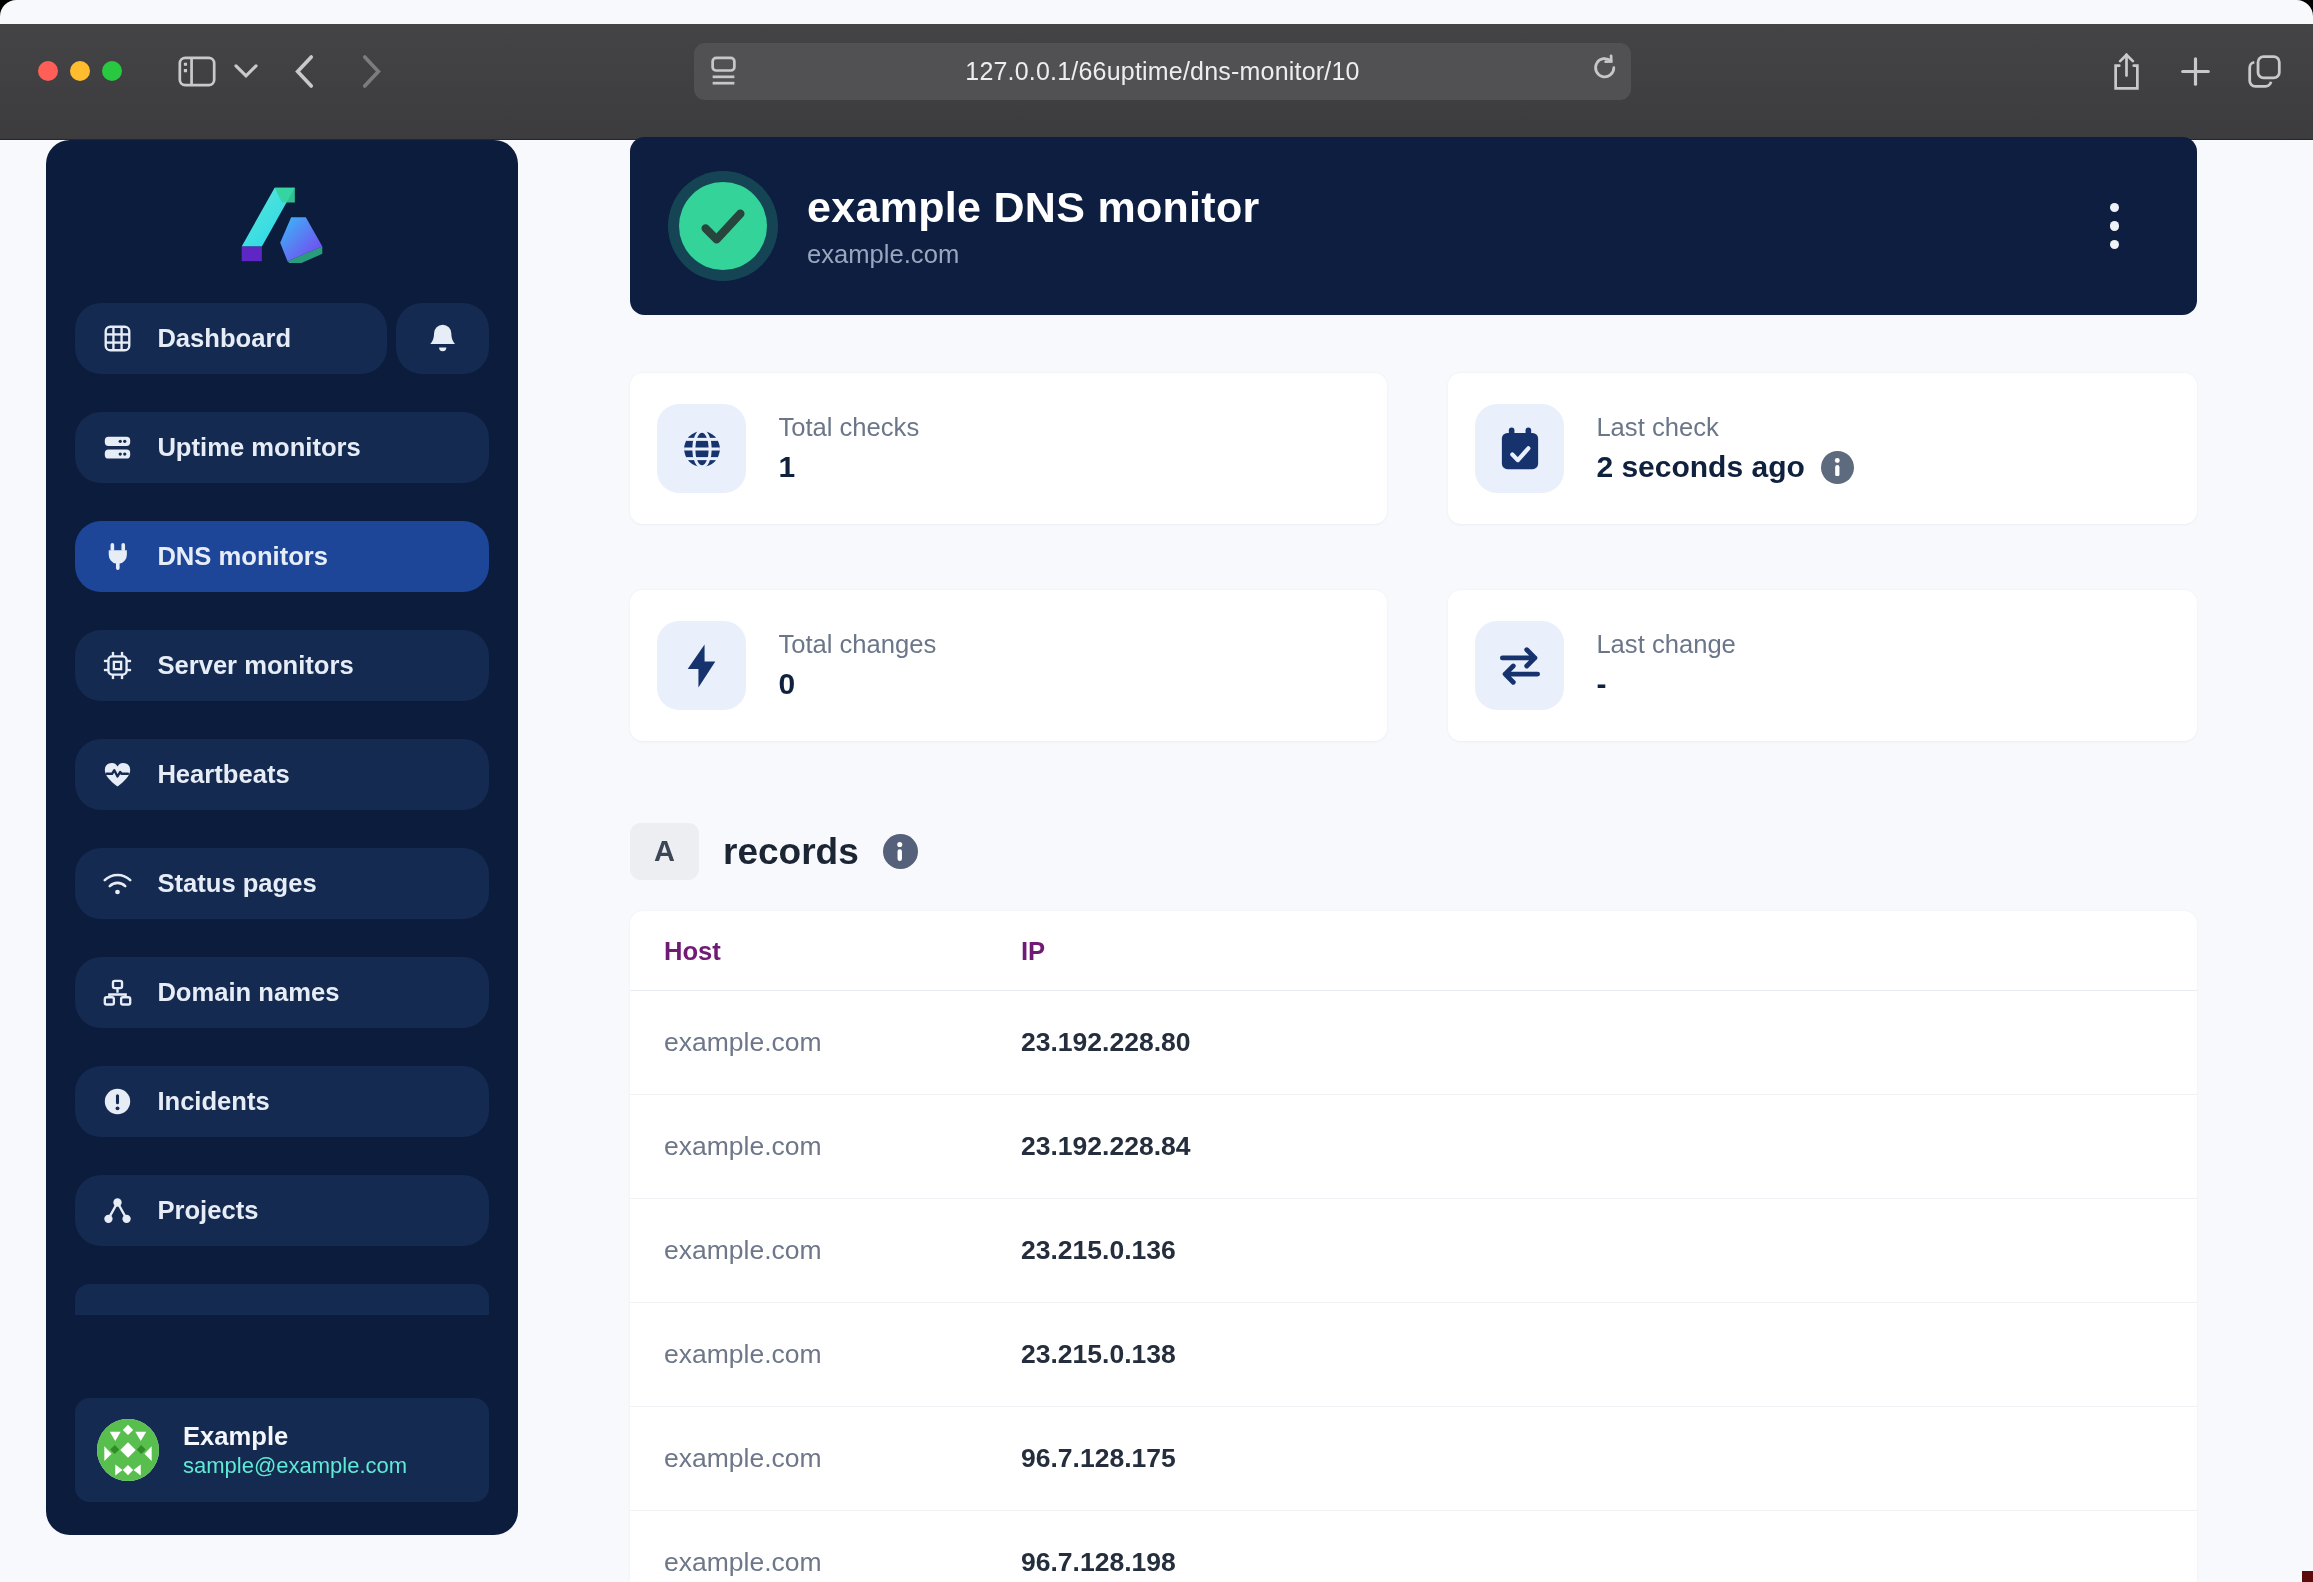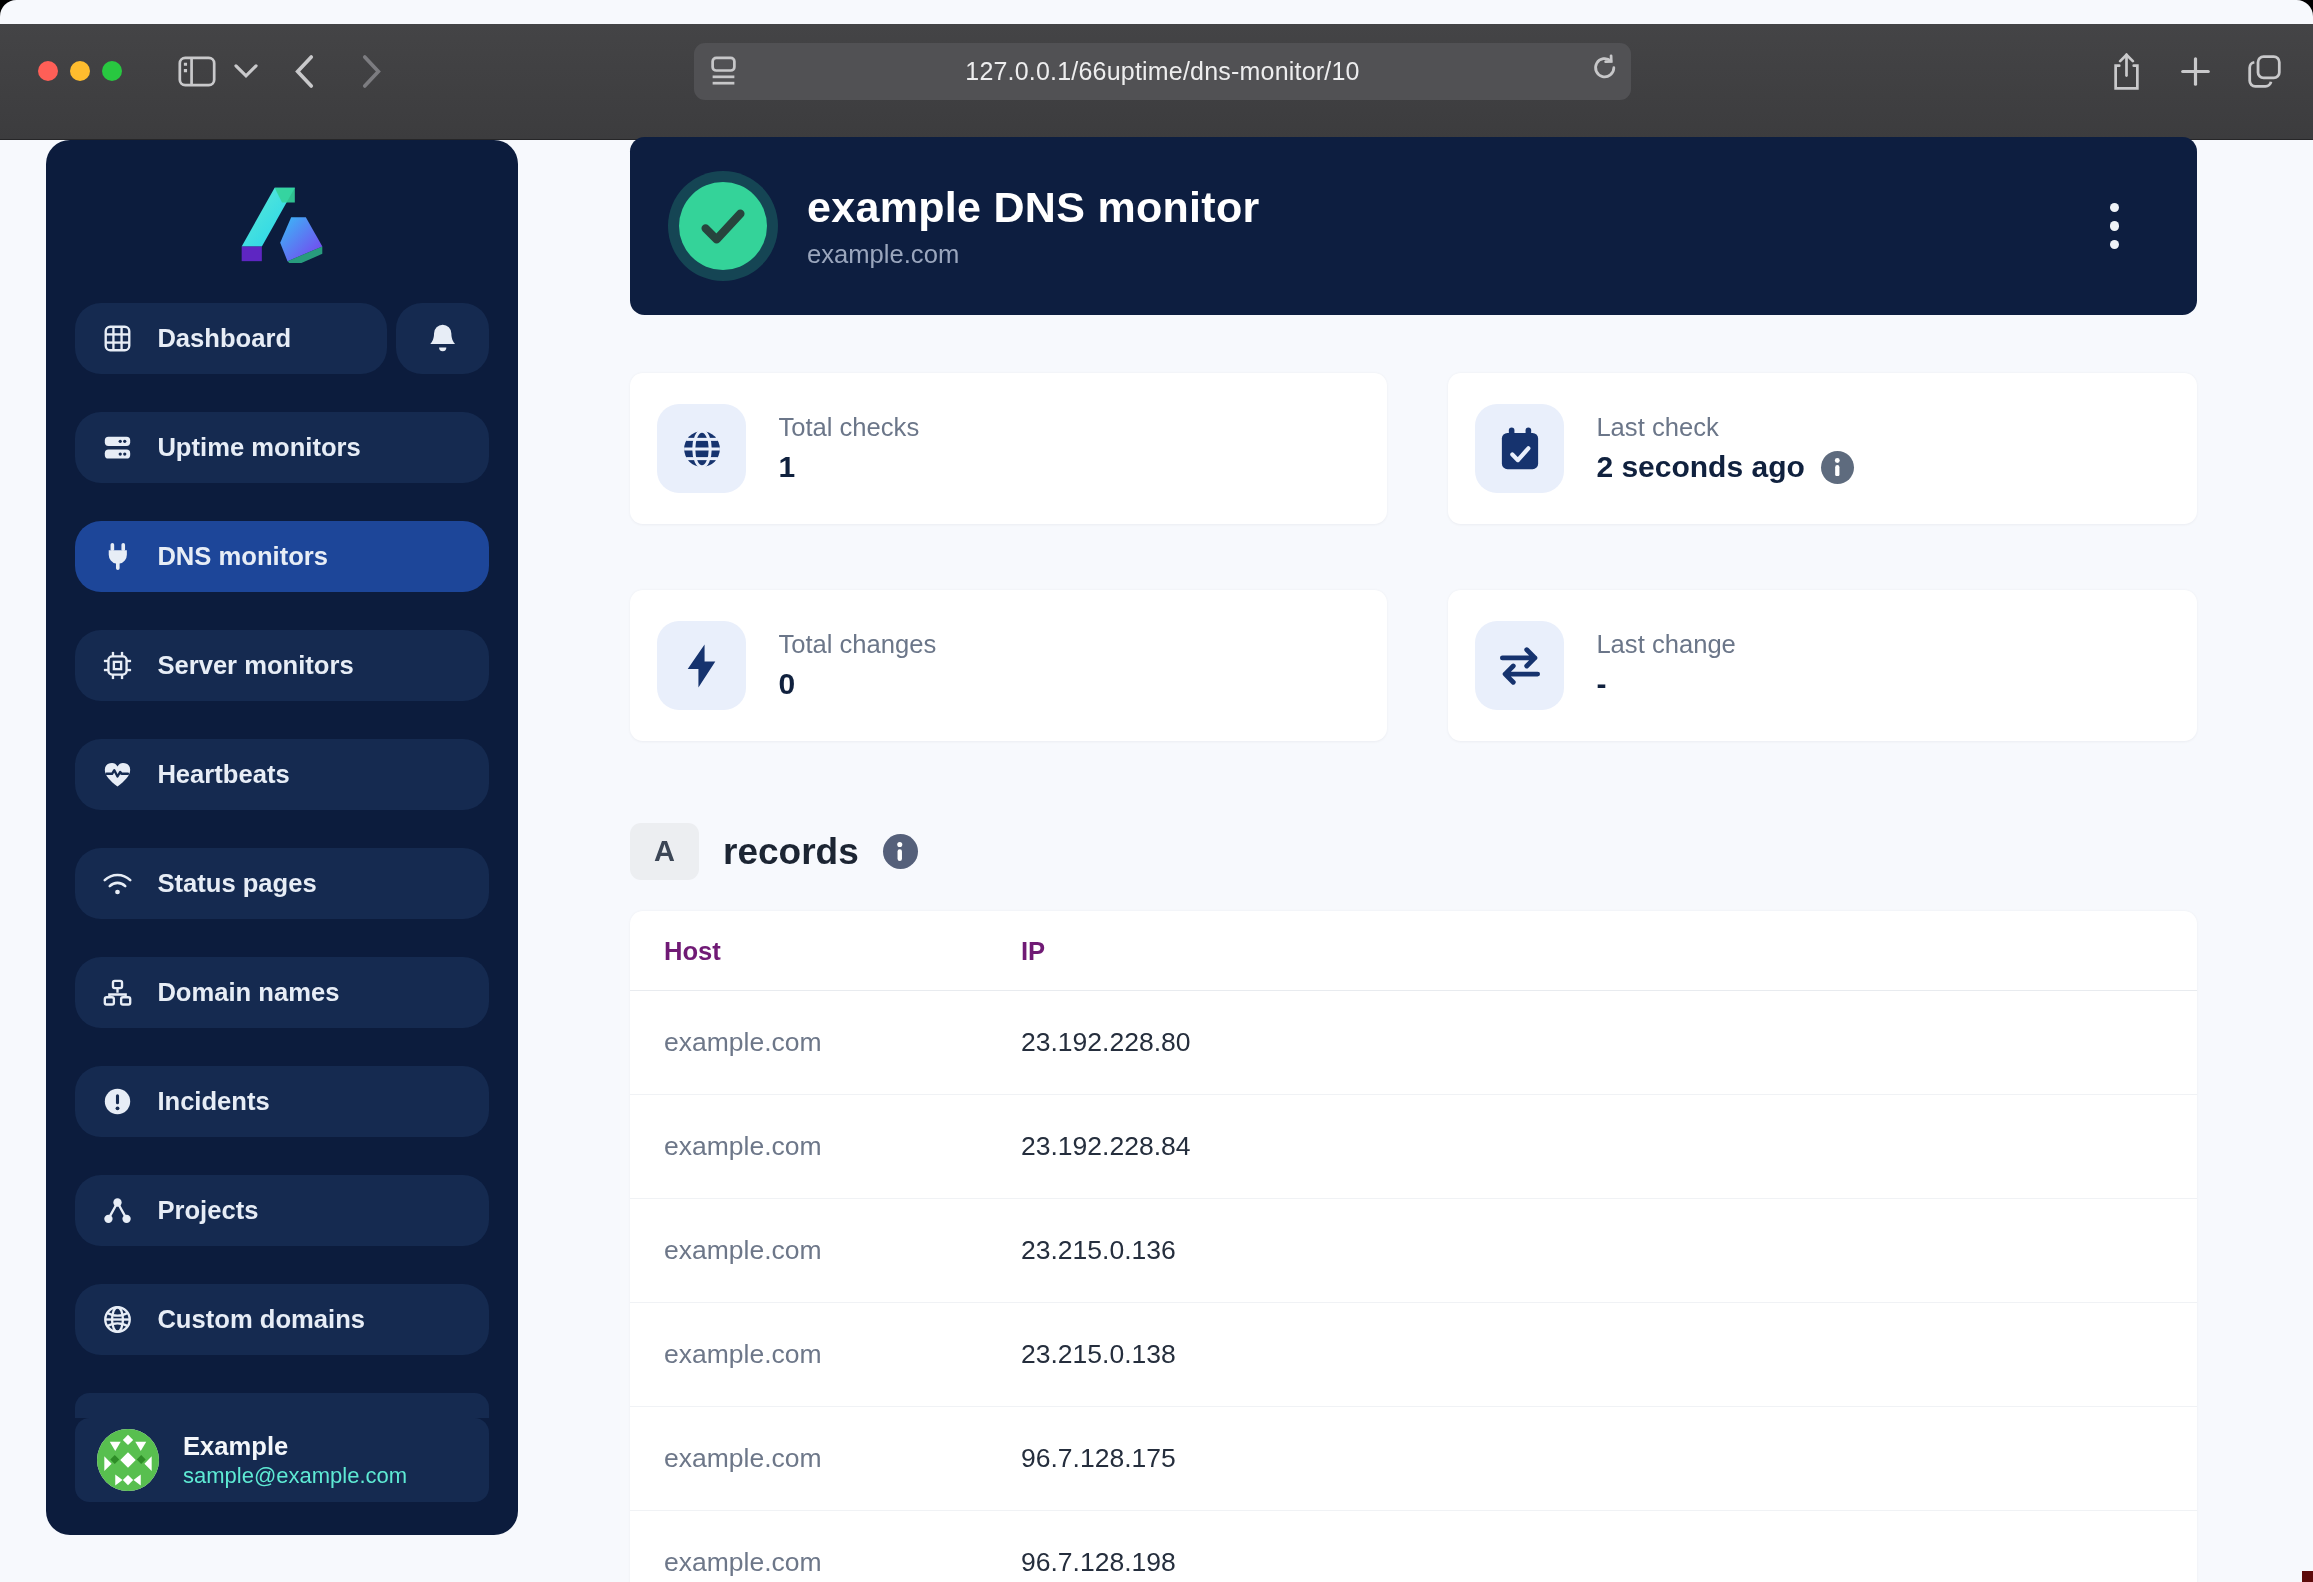--- a/index.html
+++ b/index.html
@@ -67,21 +67,21 @@
   .rec-title { color:#1c2533; font-size:37px; font-weight:700; }
   .rec-info { width:35px; height:35px; border-radius:50%; background:#55607a; color:#fff; display:flex; align-items:center; justify-content:center; }
 
   .table-card { margin-top:31px; background:#fff; border-radius:12.8px 12.8px 0 0; box-shadow:0 0.9px 2.7px rgba(15,23,42,.05);
                 height:673px; overflow:hidden; }
   table { width:100%; border-collapse:collapse; }
   th { text-align:left; font-size:25.6px; color:#701a75; font-weight:700; padding:25.6px 0 24px; }
   td { font-size:26.5px; padding:0; height:104px; }
   th:first-child, td:first-child { padding-left:34px; width:391px; }
   td.host { color:#6d7789; }
-  td.ip { color:#252e3d; font-weight:400; }
+  td.ip { color:#252e3d; font-weight:700; }
   tbody tr { border-top:0.9px solid #f0f2f5; }
   thead tr { border-bottom:0.9px solid #e8ebef; }
 
   .corner-dot { position:absolute; right:0; bottom:0; width:11px; height:11px; background:#5d0b0b; }
 </style>
 </head>
 <body>
 
 <div class="window">
 
@@ -291,31 +291,20 @@
           <svg width="29" height="27.4" viewBox="0 0 32 30" fill="currentColor">
             <circle cx="16" cy="6" r="4.6"></circle>
               <circle cx="6" cy="24" r="4.6"></circle>
               <circle cx="26" cy="24" r="4.6"></circle>
             <path d="M16 6 L6 24 M16 6 L26 24" stroke="currentColor" stroke-width="2.6"></path>
           </svg>
         </span>
         <span>Projects</span>
       </button>
 
-      <button class="s-item">
-        <span class="ic">
-          <svg width="29" height="29" viewBox="0 0 32 32" fill="none" stroke="currentColor" stroke-width="2.6">
-            <circle cx="16" cy="16" r="13.5"></circle>
-              <ellipse cx="16" cy="16" rx="6" ry="13.5"></ellipse>
-              <line x1="2.5" y1="16" x2="29.5" y2="16"></line>
-              <path d="M4.5 8.5 a18 14 0 0 0 23 0 M4.5 23.5 a18 14 0 0 1 23 0"></path>
-          </svg>
-        </span>
-        <span>Custom domains</span>
-      </button>
     </div>
 
     <div class="partial-item"></div>
     <div class="spacer"></div>
 
     <div class="user-card">
       <span class="avatar">
         <svg width="62" height="62" viewBox="0 0 68 68">
           <circle cx="34" cy="34" r="34" fill="#ffffff"></circle>
           <circle cx="34" cy="34" r="34" fill="#46b83c" opacity=".9"></circle>

